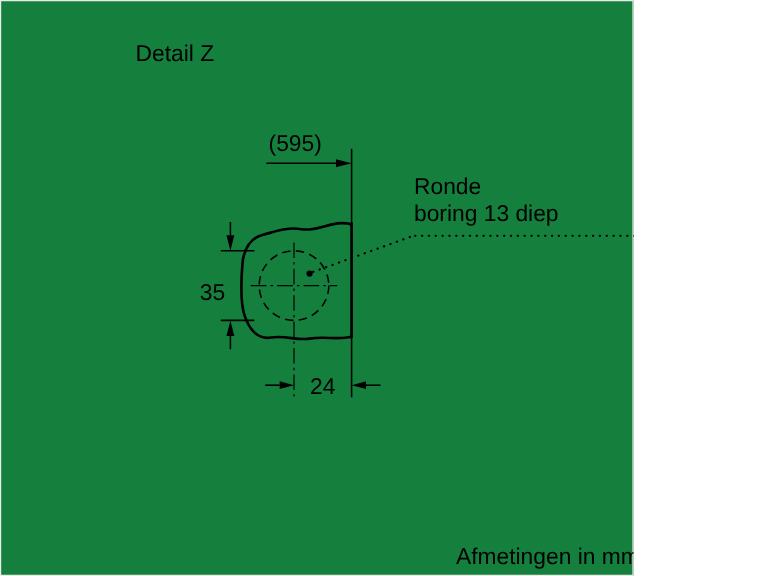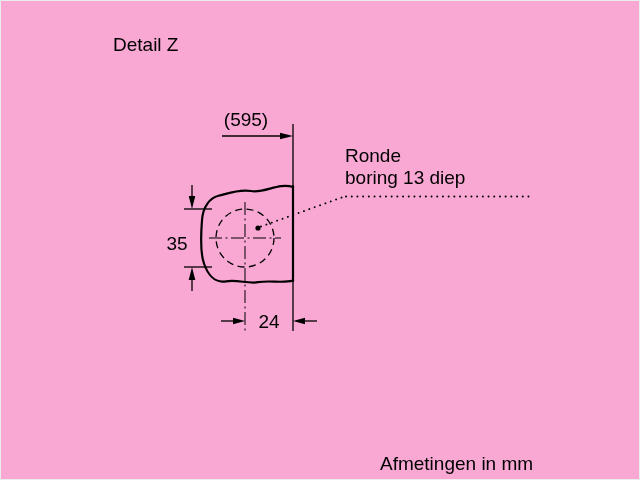--- a/index.html
+++ b/index.html
@@ -2,23 +2,23 @@
 <html><head>
 <meta charset="utf-8">
 <style>
   html, body {
     margin: 0;
     padding: 0;
     background: #ffffff;
   }
   .page {
     position: relative;
-    width: 640px;
+    width: 528px;
     height: 480px;
-    background: #f9a8d4;
+    background: #15803d;
     box-shadow: inset 0 0 0 1px #ececec;
     overflow: hidden;
   }
   svg text {
     font-family: "Liberation Sans", sans-serif;
     font-size: 19px;
     fill: #000000;
   }
   svg .mid { text-anchor: middle; }
   svg line, svg path, svg circle.outline { stroke: #000000; fill: none; }

